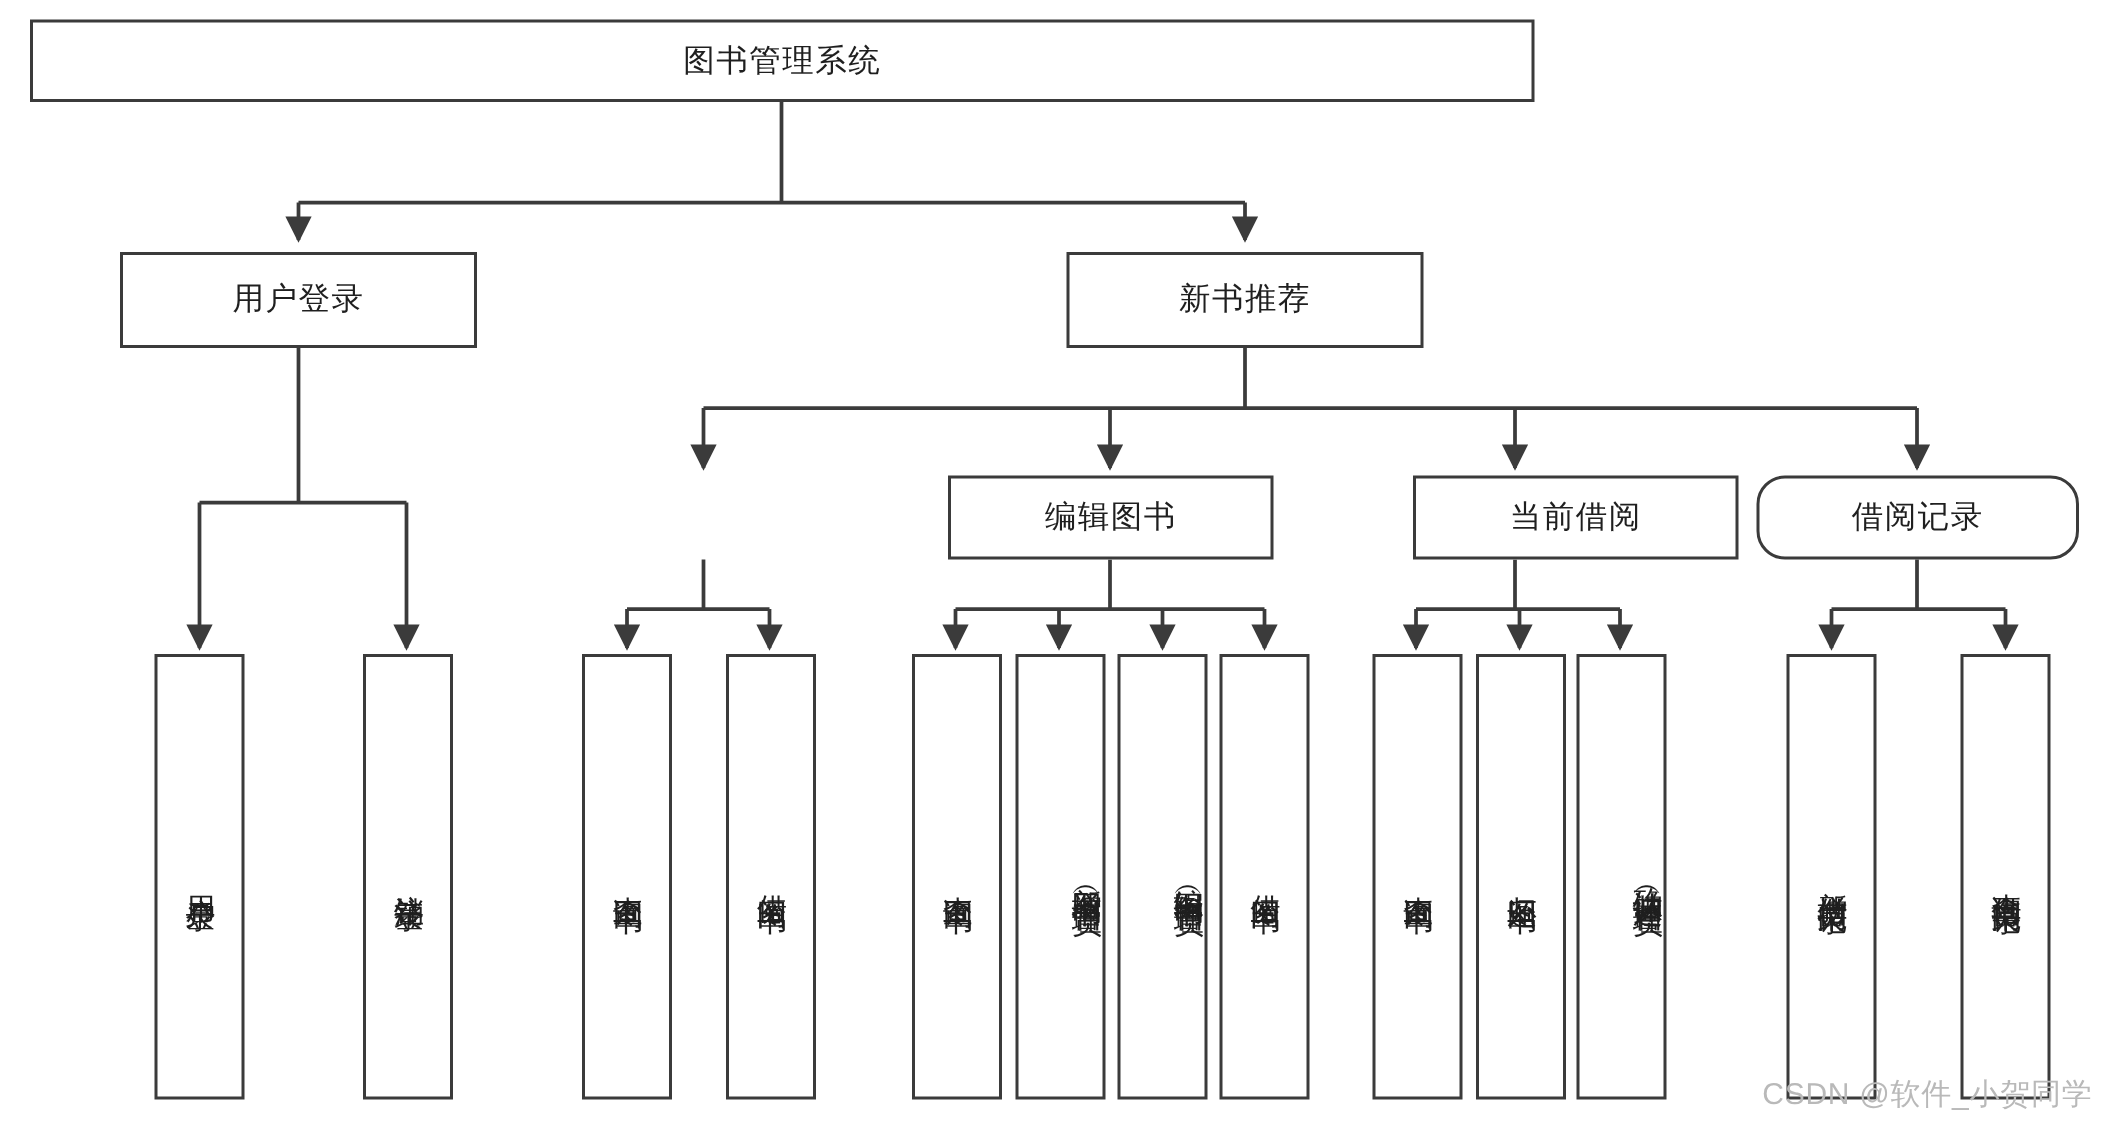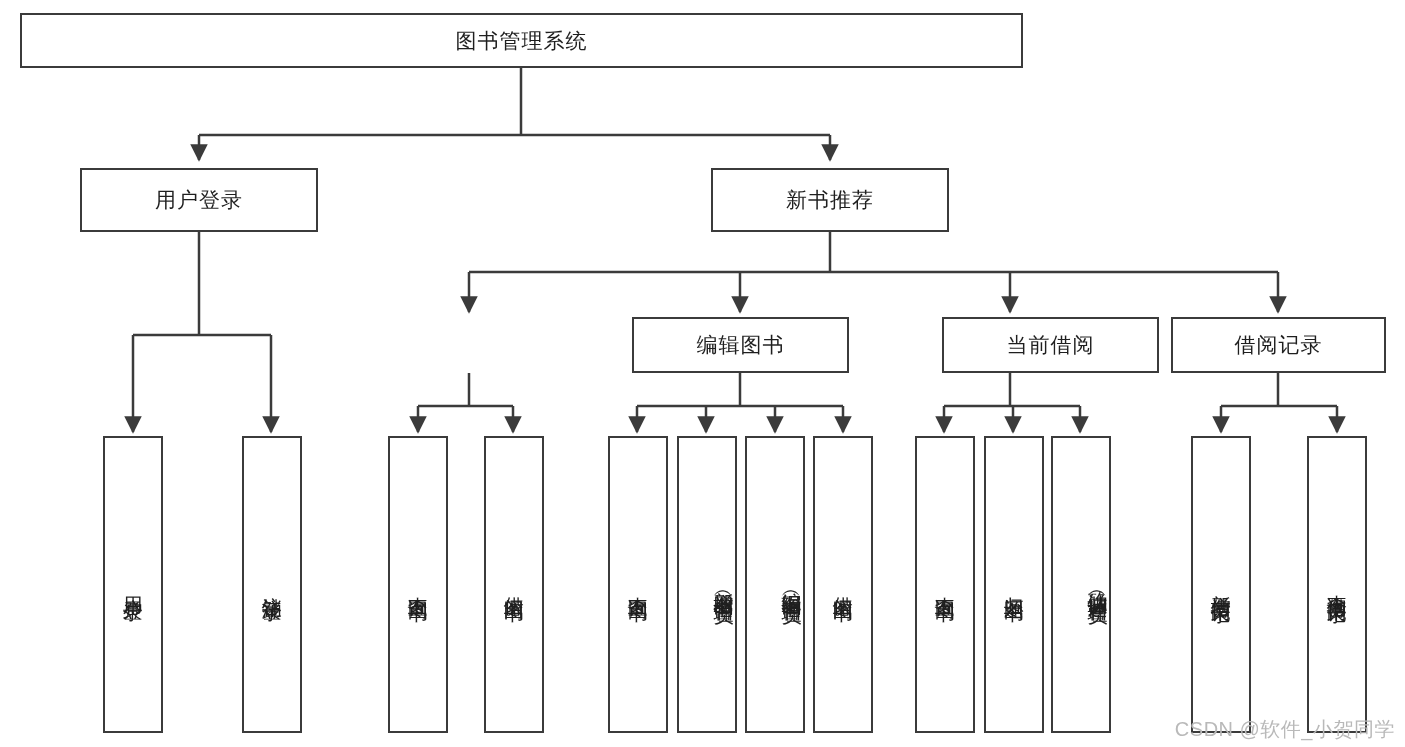--- a/index.html
+++ b/index.html
@@ -138,21 +138,21 @@
   <div class="node horiz" style="left:711px; top:168px; width:238px; height:64px;">
     <span>新书推荐</span>
   </div>
 
   <div class="node horiz" style="left:632px; top:317px; width:217px; height:56px;">
     <span>编辑图书</span>
   </div>
   <div class="node horiz" style="left:902px; top:317px; width:217px; height:56px;margin-left:40px;">
     <span>当前借阅</span>
   </div>
-  <div class="node horiz" style="left:1171px; top:317px; width:215px; height:56px;">
+  <div class="node horiz" style="left:1171px; top:317px; width:215px; height:56px;border-radius:19px;">
     <span>借阅记录</span>
   </div>
 
   <div class="node vert mid-text" style="left:103px; top:436px; width:60px; height:297px;">
     <span class="vlabel">用户登录</span>
   </div>
   <div class="node vert mid-text" style="left:242px; top:436px; width:60px; height:297px;">
     <span class="vlabel">注销登录</span>
   </div>
 

